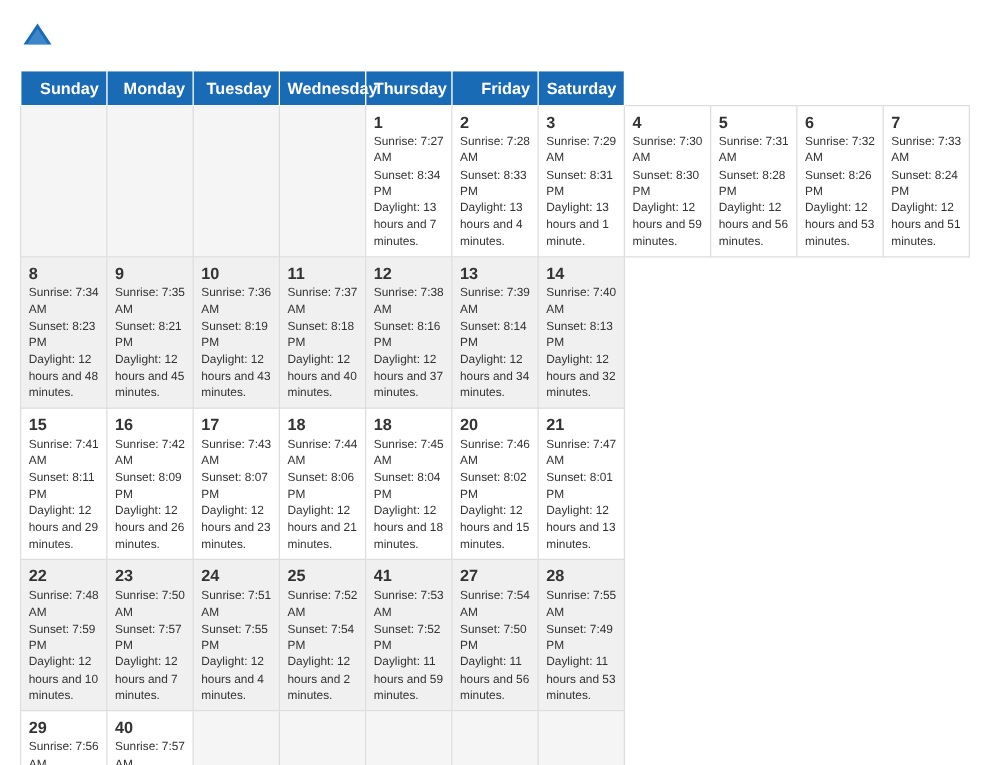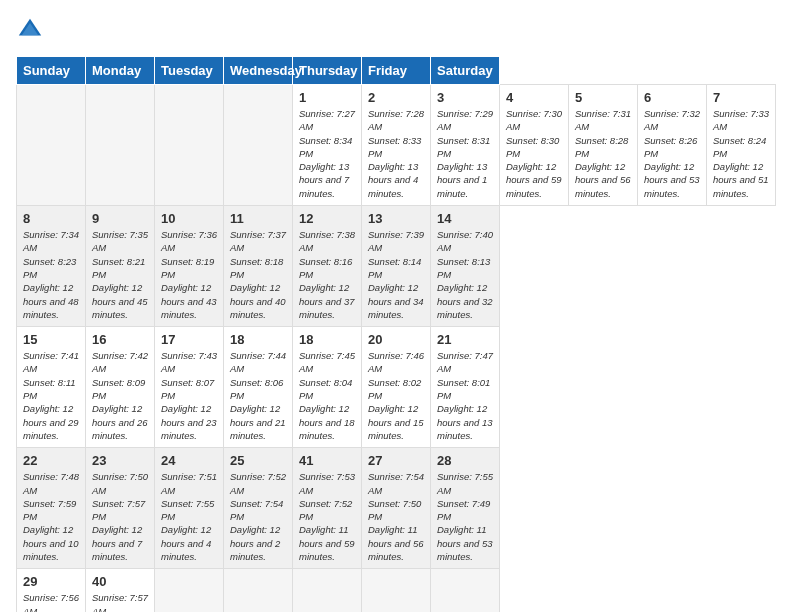--- a/index.html
+++ b/index.html
@@ -49,21 +49,21 @@
     table {
       width: 100%;
       border-collapse: collapse;
       table-layout: fixed;
     }
     thead tr th {
       background: #1a6bb5;
       color: #fff;
       font-size: 13px;
       font-weight: bold;
-      text-align: left;
+      text-align: right;
       padding: 6px 6px;
       border: 1px solid #fff;
     }
     tbody tr td {
       vertical-align: top;
       padding: 5px 6px;
       font-size: 10px;
       color: #333;
       border: 1px solid #ddd;
       background: #fff;
@@ -75,21 +75,20 @@
     .day-num {
       font-size: 13px;
       font-weight: bold;
       display: block;
       margin-bottom: 2px;
     }
     .day-info {
       font-size: 9.5px;
       line-height: 1.4;
       color: #333;
-      font-style: italic;
     }
     .empty-cell {
       background: #f5f5f5 !important;
     }
   </style>
 </head>
 <body>
 
 <div class="header">
   <div class="logo">

